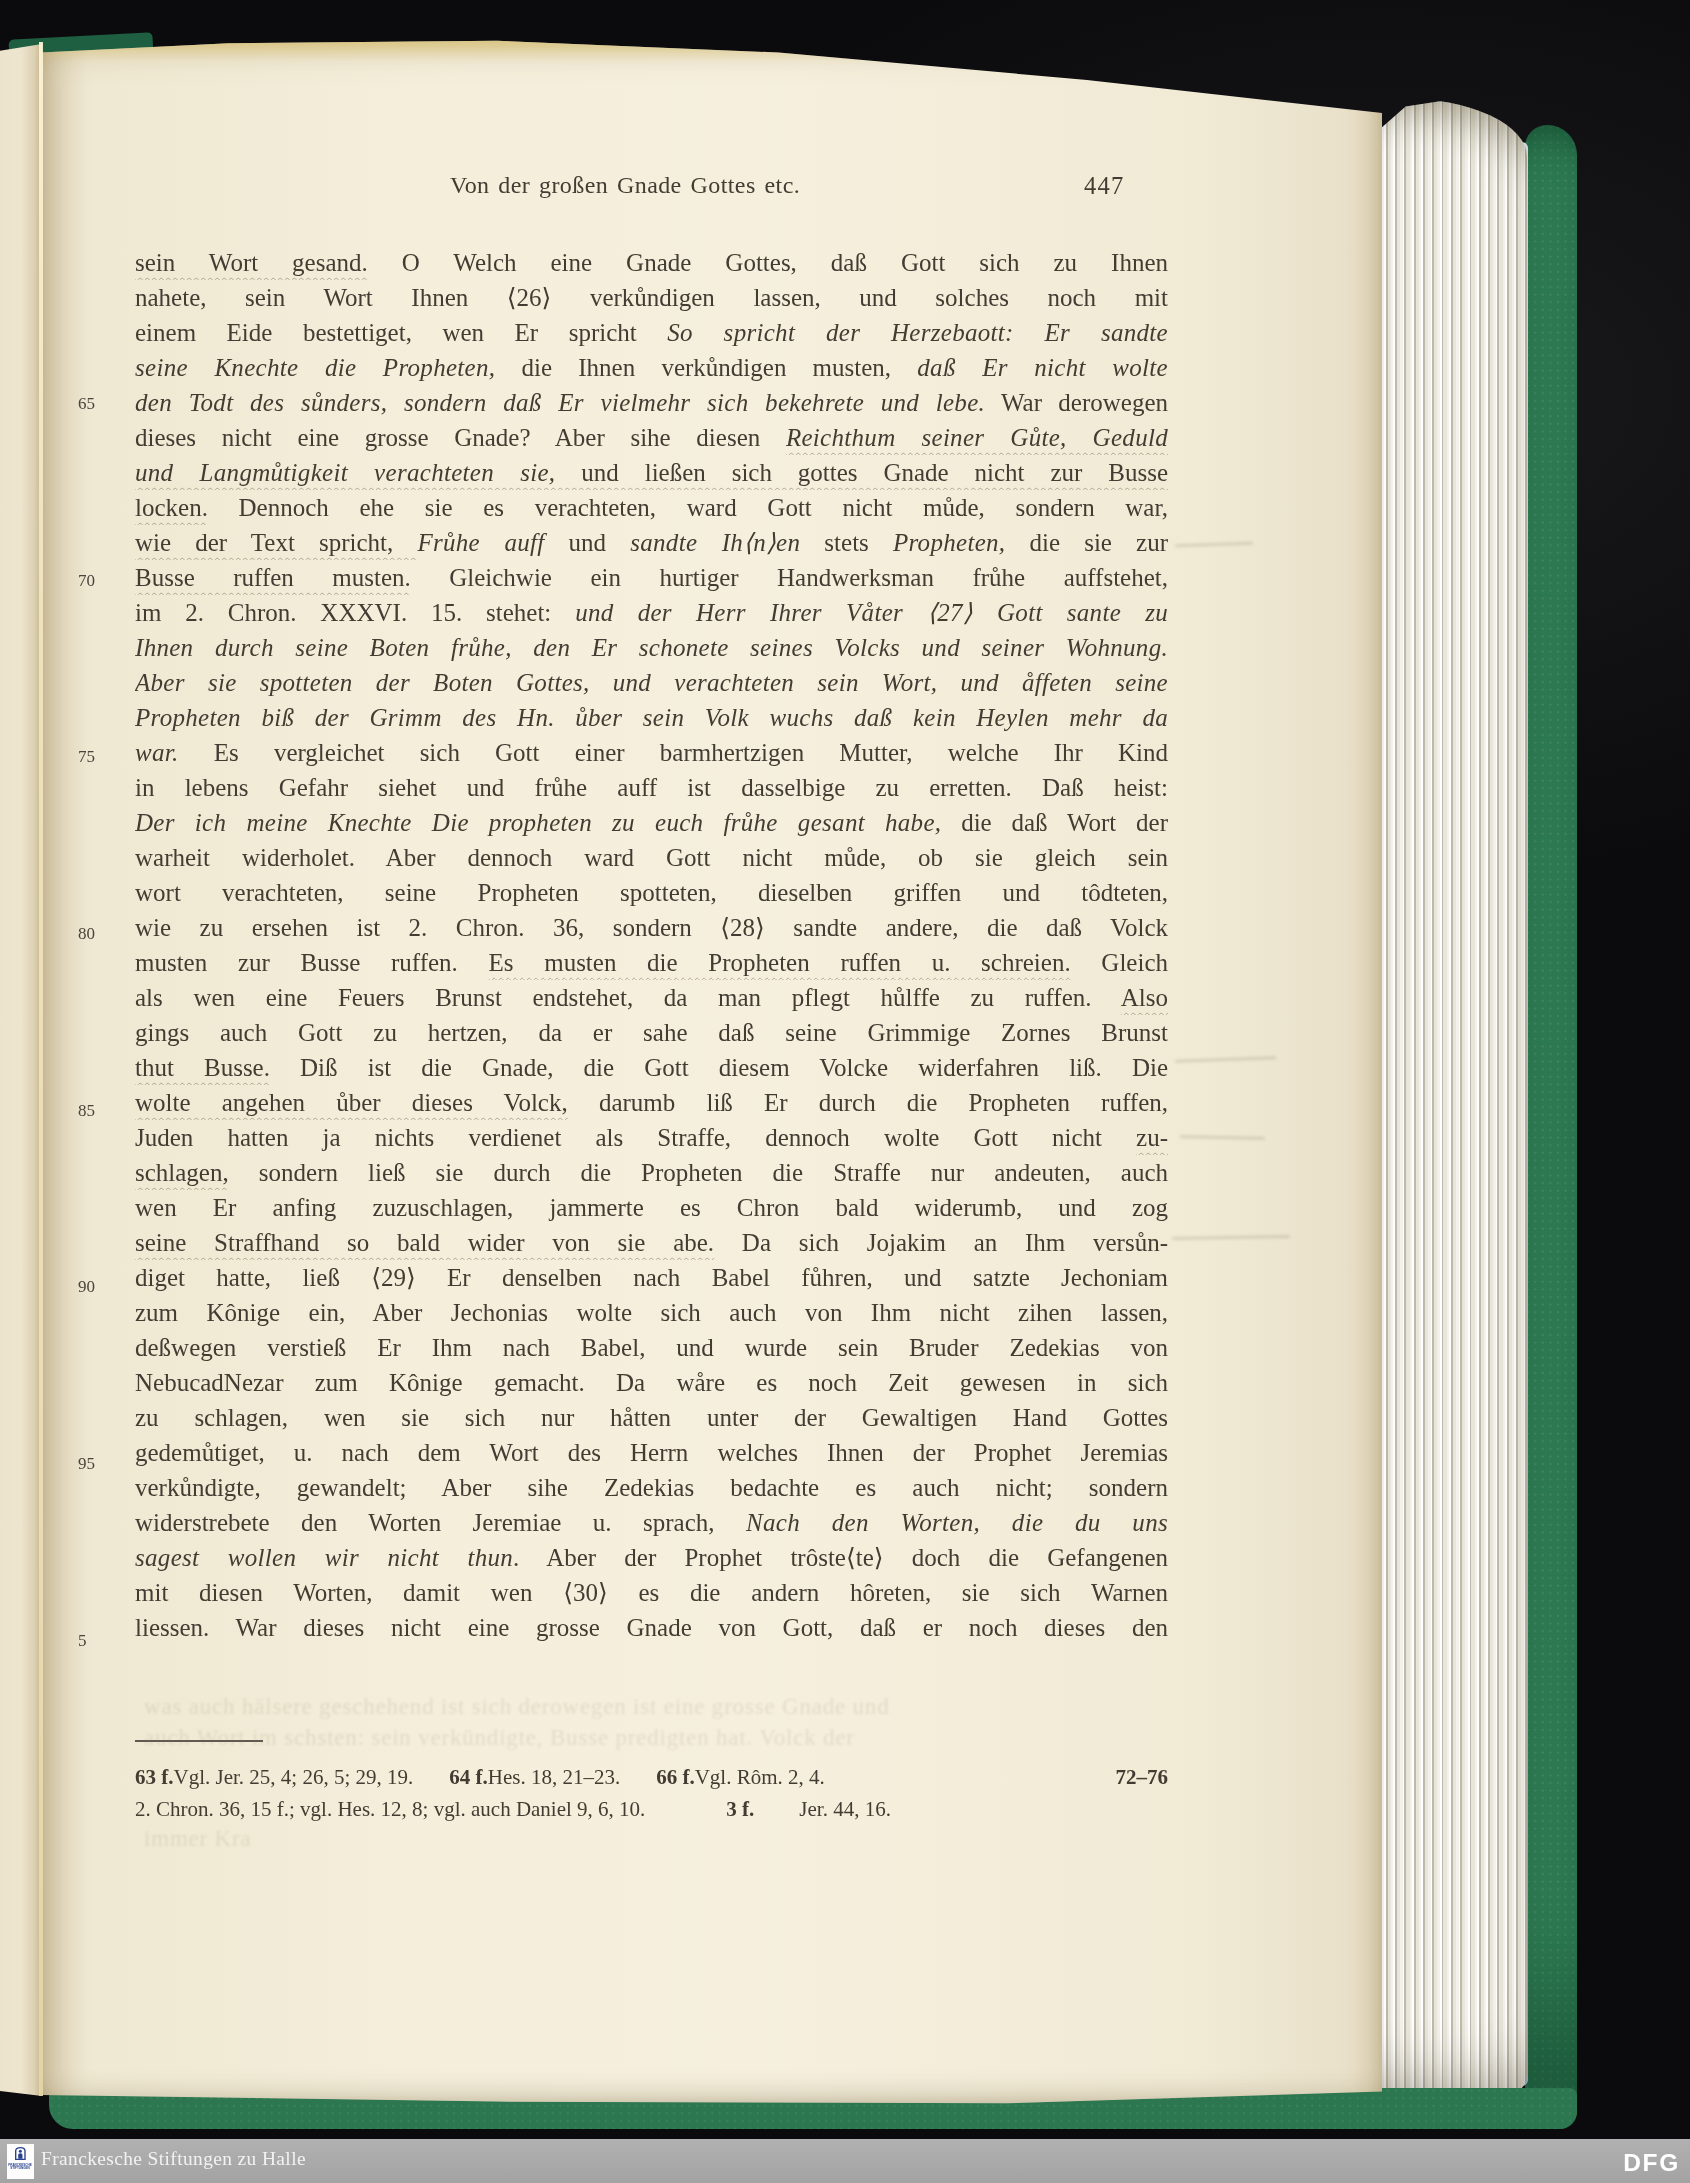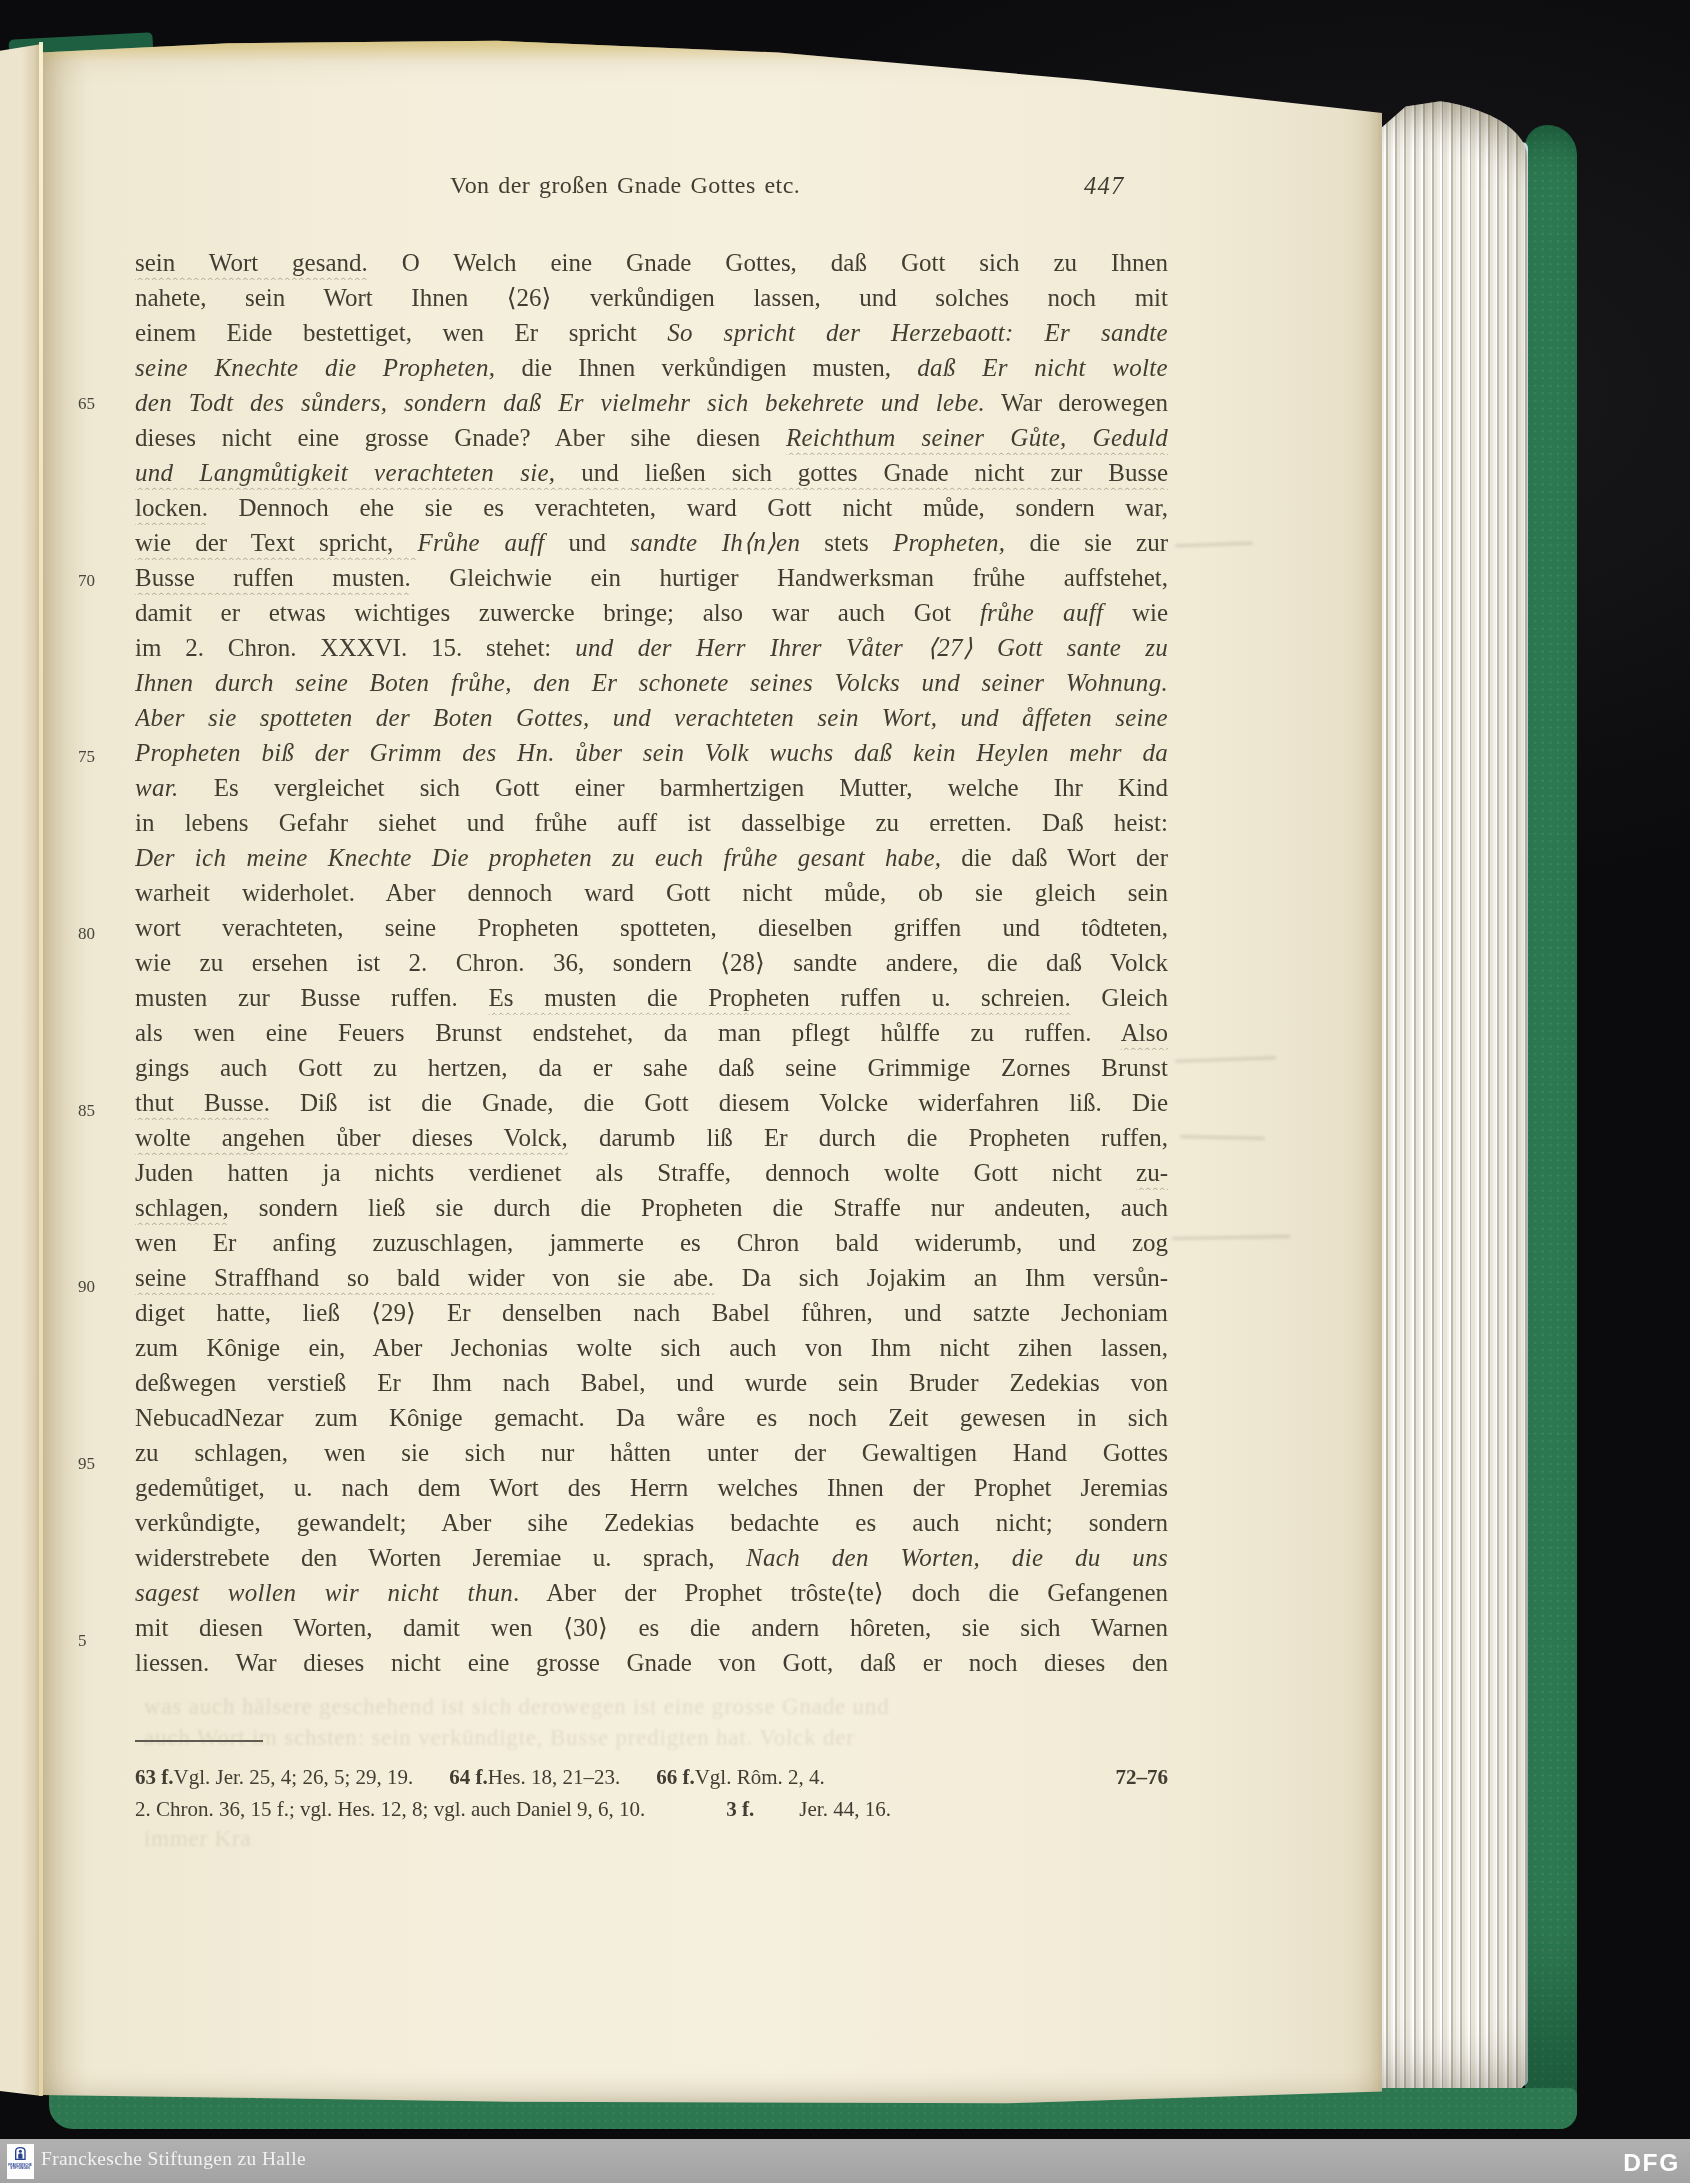--- a/index.html
+++ b/index.html
@@ -44,21 +44,21 @@
   .left-page{left:0;top:44px;width:42px;height:2052px;
     background:linear-gradient(90deg,#ece3cc 0,#eee5cf 50%,#dcd0b2 82%,#cdbd97 94%,#bfa878 100%);
     clip-path:polygon(0 6.8px,100% 0,100% 100%,0 calc(100% - 5px));}
   .crease{left:39px;top:42px;width:4.2px;height:2054px;
     background:linear-gradient(180deg,#fff8da,#f3e7c0 30%,#efe2b8 70%,#e7d8a8);
     filter:blur(0.4px);opacity:.9;}
 
   
   .ink{color:#423c33;}
   .running-header{left:450px;top:172px;font-size:24px;letter-spacing:0.4px;word-spacing:2.5px;}
-  .page-number{left:1084px;top:172px;font-size:24.5px;letter-spacing:1.3px;font-style:italic;}
+  .page-number{left:1084px;top:172px;font-size:24.5px;letter-spacing:1.3px;}
   .body-text{left:135px;top:245px;width:1033px;}
   .bodyline{height:35px;line-height:35px;font-size:25px;
     text-align:justify;text-align-last:justify;text-justify:inter-word;overflow:hidden;}
   .bodyline .it{font-style:italic;letter-spacing:0.3px;}
   .pencil{text-decoration-line:underline;text-decoration-style:wavy;
     text-decoration-color:rgba(130,118,92,.55);text-decoration-thickness:1.4px;
     text-underline-offset:6px;}
   .line-numbers{left:78px;top:245px;width:47px;height:1454px;}
   .lineno{position:absolute;right:0;width:47px;text-align:left;font-size:17px;color:#4a443c;}
 
@@ -121,21 +121,20 @@
     <div class="bodyline"><span class="pencil">sein Wort gesand.</span><span> O Welch eine Gnade Gottes, daß Gott sich zu Ihnen</span></div>
     <div class="bodyline"><span>nahete, sein Wort Ihnen ⟨26⟩ verkůndigen lassen, und solches noch mit</span></div>
     <div class="bodyline"><span>einem Eide bestettiget, wen Er spricht </span><span class="it">So spricht der Herzebaott: Er sandte</span></div>
     <div class="bodyline"><span class="it">seine Knechte die Propheten,</span><span> die Ihnen verkůndigen musten, </span><span class="it">daß Er nicht wolte</span></div>
     <div class="bodyline"><span class="it">den Todt des sůnders, sondern daß Er vielmehr sich bekehrete und lebe.</span><span> War derowegen</span></div>
     <div class="bodyline"><span>dieses nicht eine grosse Gnade? Aber sihe diesen </span><span class="it pencil">Reichthum seiner Gůte, Geduld</span></div>
     <div class="bodyline"><span class="it pencil">und Langmůtigkeit verachteten sie,</span><span class="pencil"> und ließen sich gottes Gnade nicht zur Busse</span></div>
     <div class="bodyline"><span class="pencil">locken.</span><span> Dennoch ehe sie es verachteten, ward Gott nicht můde, sondern war,</span></div>
     <div class="bodyline"><span class="pencil">wie der Text spricht, </span><span class="it">Frůhe auff</span><span> und </span><span class="it">sandte Ih⟨n⟩en</span><span> stets </span><span class="it">Propheten,</span><span> die sie zur</span></div>
     <div class="bodyline"><span class="pencil">Busse ruffen musten.</span><span> Gleichwie ein hurtiger Handwerksman frůhe auffstehet,</span></div>
-    <div class="bodyline"><span>damit er etwas wichtiges zuwercke bringe; also war auch Got </span><span class="it">frůhe auff</span><span> wie</span></div>
     <div class="bodyline"><span>im 2. Chron. XXXVI. 15. stehet: </span><span class="it">und der Herr Ihrer Våter ⟨27⟩ Gott sante zu</span></div>
     <div class="bodyline"><span class="it">Ihnen durch seine Boten frůhe, den Er schonete seines Volcks und seiner Wohnung.</span></div>
     <div class="bodyline"><span class="it">Aber sie spotteten der Boten Gottes, und verachteten sein Wort, und åffeten seine</span></div>
     <div class="bodyline"><span class="it">Propheten biß der Grimm des Hn. ůber sein Volk wuchs daß kein Heylen mehr da</span></div>
     <div class="bodyline"><span class="it">war.</span><span> Es vergleichet sich Gott einer barmhertzigen Mutter, welche Ihr Kind</span></div>
     <div class="bodyline"><span>in lebens Gefahr siehet und frůhe auff ist dasselbige zu erretten. Daß heist:</span></div>
     <div class="bodyline"><span class="it">Der ich meine Knechte Die propheten zu euch frůhe gesant habe,</span><span> die daß Wort der</span></div>
     <div class="bodyline"><span>warheit widerholet. Aber dennoch ward Gott nicht můde, ob sie gleich sein</span></div>
     <div class="bodyline"><span>wort verachteten, seine Propheten spotteten, dieselben griffen und tôdteten,</span></div>
     <div class="bodyline"><span>wie zu ersehen ist 2. Chron. 36, sondern ⟨28⟩ sandte andere, die daß Volck</span></div>

